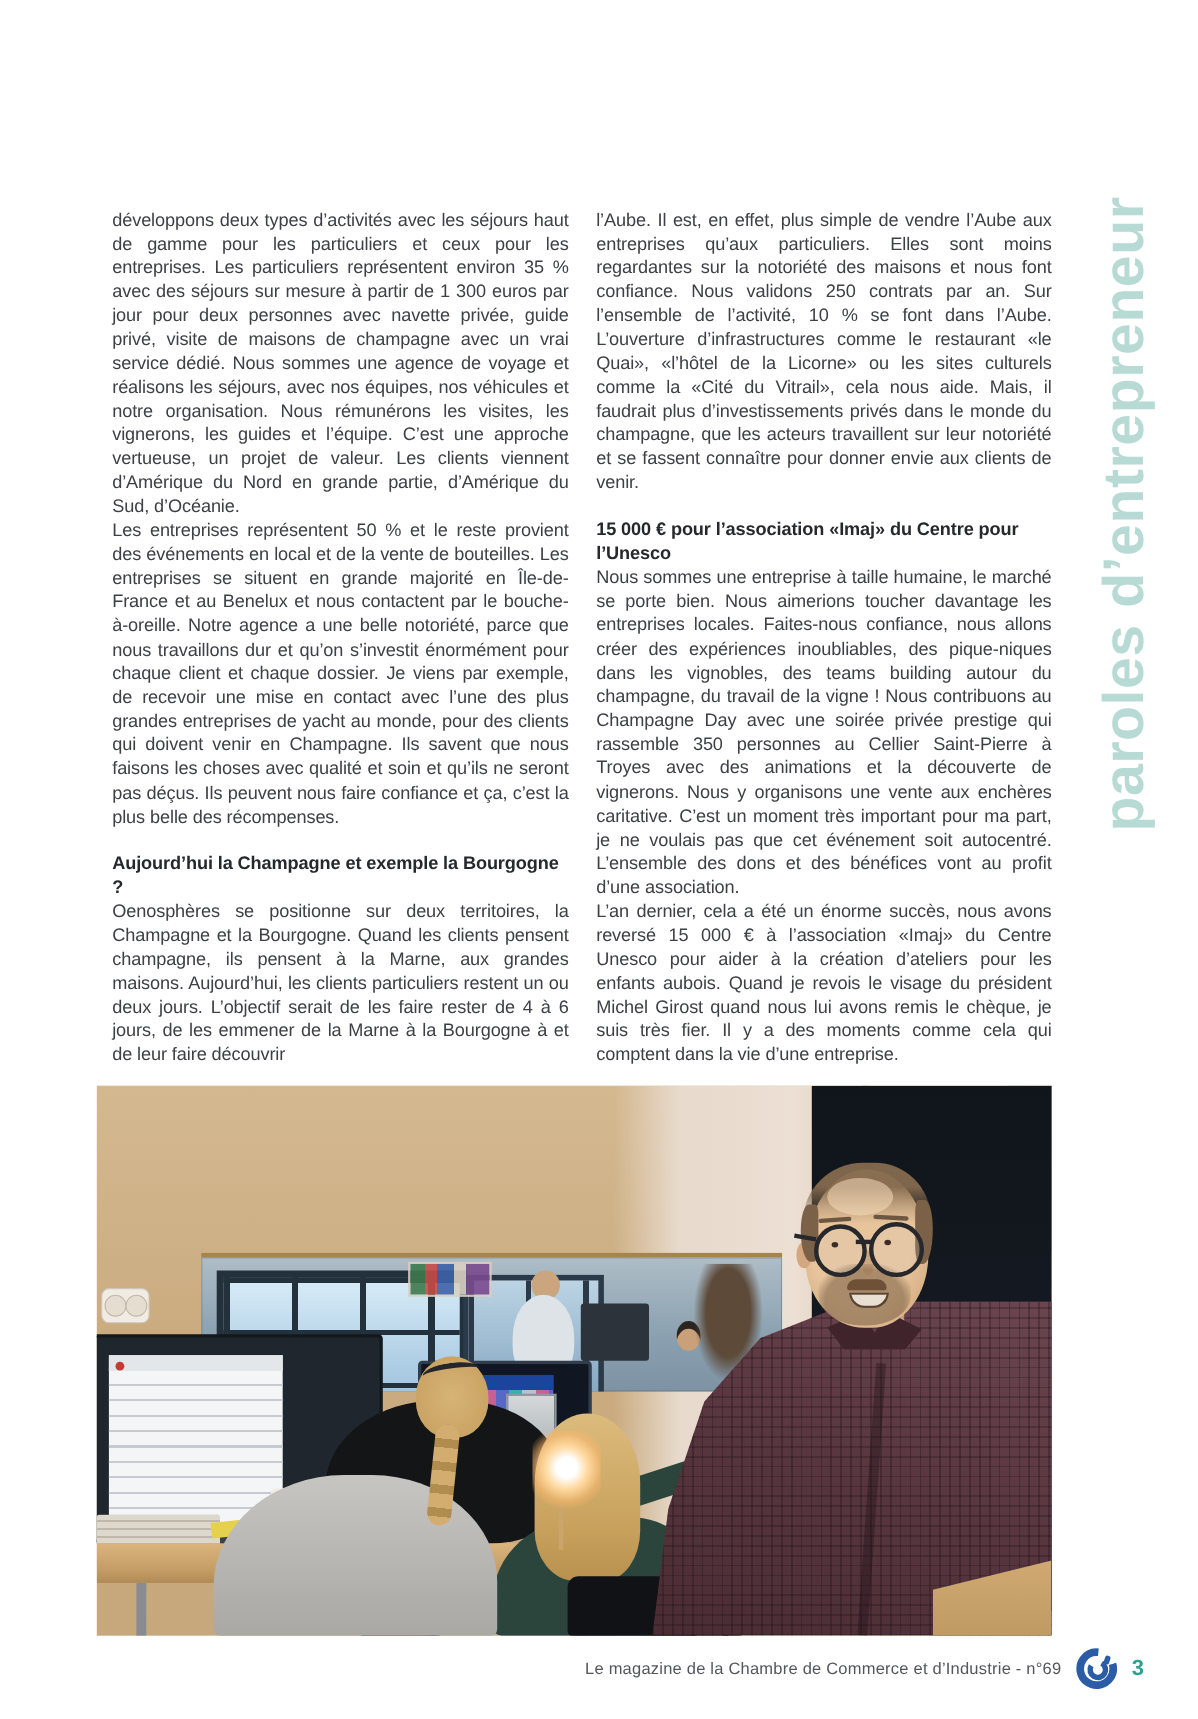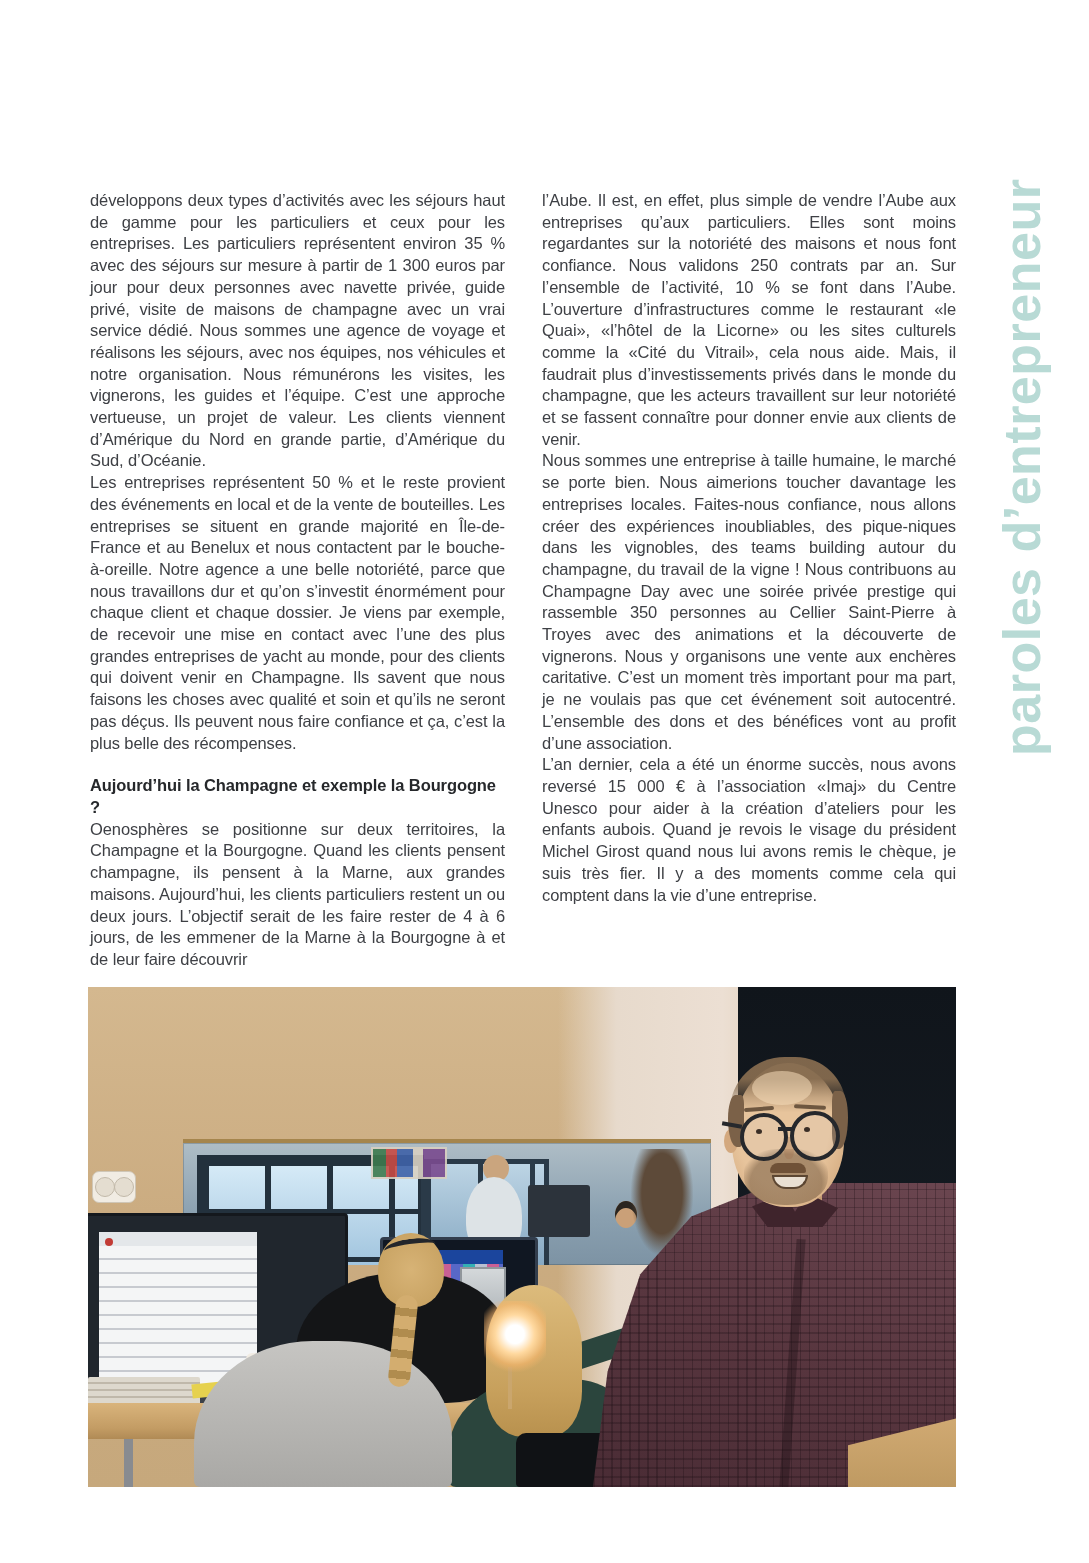--- a/index.html
+++ b/index.html
@@ -2,21 +2,21 @@
 <html><head>
 <meta charset="utf-8">
 <style>
   html,body{margin:0;padding:0;background:#ffffff;}
   .page{position:relative;width:1089px;height:1563px;background:#ffffff;overflow:hidden;
         font-family:"Liberation Sans",sans-serif;}
 
   
   .col{position:absolute;top:190px;font-size:16.5px;line-height:21.7px;color:#3e4045;
        text-align:justify;letter-spacing:-0.1px;}
-  .col-left{left:90px;width:415px;}
+  .col-left{left:102px;width:415px;}
   .col-right{left:542px;width:414px;}
   .col p{margin:0;}
   .col h2{margin:21px 0 0 0;font-size:16.5px;line-height:21.7px;font-weight:bold;color:#26282b;
           text-align:left;}
 
   
   .vertical-label{position:absolute;top:124px;right:37px;height:632px;
       writing-mode:vertical-rl;transform:rotate(180deg);
       font-size:52px;font-weight:bold;letter-spacing:0.5px;color:#b8dad5;white-space:nowrap;}
 
@@ -195,20 +195,21 @@
 
   <div class="col col-left">
     <p>développons deux types d’activités avec les séjours haut de gamme pour les particuliers et ceux pour les entreprises. Les particuliers représentent environ 35 % avec des séjours sur mesure à partir de 1 300 euros par jour pour deux personnes avec navette privée, guide privé, visite de maisons de champagne avec un vrai service dédié. Nous sommes une agence de voyage et réalisons les séjours, avec nos équipes, nos véhicules et notre organisation. Nous rémunérons les visites, les vignerons, les guides et l’équipe. C’est une approche vertueuse, un projet de valeur. Les clients viennent d’Amérique du Nord en grande partie, d’Amérique du Sud, d’Océanie.</p>
     <p>Les entreprises représentent 50 % et le reste provient des événements en local et de la vente de bouteilles. Les entreprises se situent en grande majorité en Île-de-France et au Benelux et nous contactent par le bouche-à-oreille. Notre agence a une belle notoriété, parce que nous travaillons dur et qu’on s’investit énormément pour chaque client et chaque dossier. Je viens par exemple, de recevoir une mise en contact avec l’une des plus grandes entreprises de yacht au monde, pour des clients qui doivent venir en Champagne. Ils savent que nous faisons les choses avec qualité et soin et qu’ils ne seront pas déçus. Ils peuvent nous faire confiance et ça, c’est la plus belle des récompenses.</p>
     <h2>Aujourd’hui la Champagne et exemple la Bourgogne ?</h2>
     <p>Oenosphères se positionne sur deux territoires, la Champagne et la Bourgogne. Quand les clients pensent champagne, ils pensent à la Marne, aux grandes maisons. Aujourd’hui, les clients particuliers restent un ou deux jours. L’objectif serait de les faire rester de 4 à 6 jours, de les emmener de la Marne à la Bourgogne à et de leur faire découvrir</p>
   </div>
 
   <div class="col col-right">
     <p>l’Aube. Il est, en effet, plus simple de vendre l’Aube aux entreprises qu’aux particuliers. Elles sont moins regardantes sur la notoriété des maisons et nous font confiance. Nous validons 250 contrats par an. Sur l’ensemble de l’activité, 10 % se font dans l’Aube. L’ouverture d’infrastructures comme le restaurant «le Quai», «l’hôtel de la Licorne» ou les sites culturels comme la «Cité du Vitrail», cela nous aide. Mais, il faudrait plus d’investissements privés dans le monde du champagne, que les acteurs travaillent sur leur notoriété et se fassent connaître pour donner envie aux clients de venir.</p>
+    <h2>15 000 € pour l’association «Imaj» du Centre pour l’Unesco</h2>
     <p>Nous sommes une entreprise à taille humaine, le marché se porte bien. Nous aimerions toucher davantage les entreprises locales. Faites-nous confiance, nous allons créer des expériences inoubliables, des pique-niques dans les vignobles, des teams building autour du champagne, du travail de la vigne ! Nous contribuons au Champagne Day avec une soirée privée prestige qui rassemble 350 personnes au Cellier Saint-Pierre à Troyes avec des animations et la découverte de vignerons. Nous y organisons une vente aux enchères caritative. C’est un moment très important pour ma part, je ne voulais pas que cet événement soit autocentré. L’ensemble des dons et des bénéfices vont au profit d’une association.</p>
     <p>L’an dernier, cela a été un énorme succès, nous avons reversé 15 000 € à l’association «Imaj» du Centre Unesco pour aider à la création d’ateliers pour les enfants aubois. Quand je revois le visage du président Michel Girost quand nous lui avons remis le chèque, je suis très fier. Il y a des moments comme cela qui comptent dans la vie d’une entreprise.</p>
   </div>
 
   <div class="photo">
     <div class="wall-light"></div>
     <div class="outlet">
         <i class="a"></i>
         <i class="b"></i>
       </div>
@@ -302,14 +303,24 @@
     <div class="gl-temple"></div>
     <div class="eye-l"></div>
     <div class="eye-r"></div>
     <div class="brow-l"></div>
     <div class="brow-r"></div>
     <div class="mustache"></div>
     <div class="smile"></div>
     <div class="desk-right"></div>
   </div>
 
+  <div class="footer">
+    <span class="mag-line">Le magazine de la Chambre de Commerce et d’Industrie - n°69</span>
+    <svg class="cci-logo" viewBox="0 0 40 40">
+      <circle cx="20" cy="20" r="15" fill="none" stroke="#2b5ca6" stroke-width="7" stroke-dasharray="76 19" stroke-dashoffset="-10" transform="rotate(-55 20 20)"></circle>
+      <circle cx="21" cy="21" r="7" fill="none" stroke="#2b5ca6" stroke-width="5" stroke-dasharray="33 11" transform="rotate(-60 21 21)"></circle>
+      <line x1="26" y1="3" x2="35" y2="15" stroke="#ffffff" stroke-width="3"></line>
+      <rect x="27" y="8" width="5" height="8" rx="2" fill="#2b5ca6" transform="rotate(18 29 12)"></rect>
+    </svg>
+    <span class="page-num">3</span>
+  </div>
 
 </div>
 
 </body></html>

